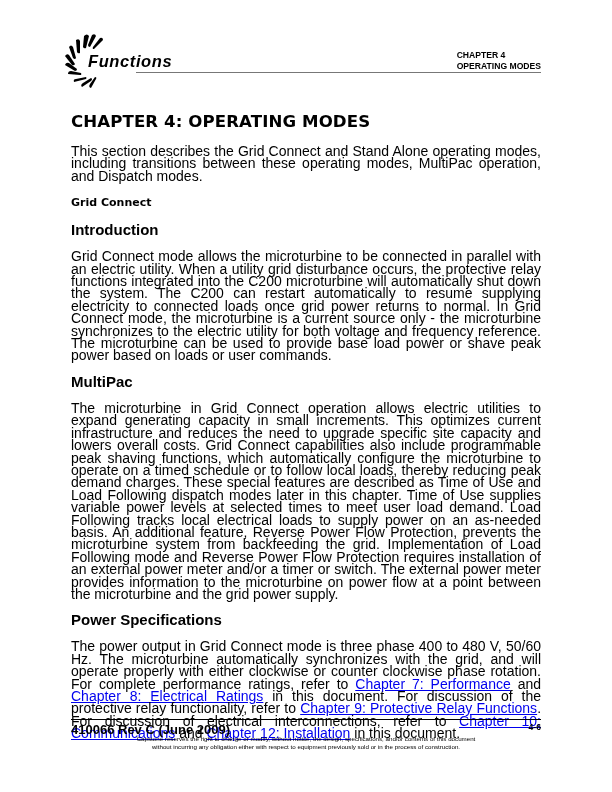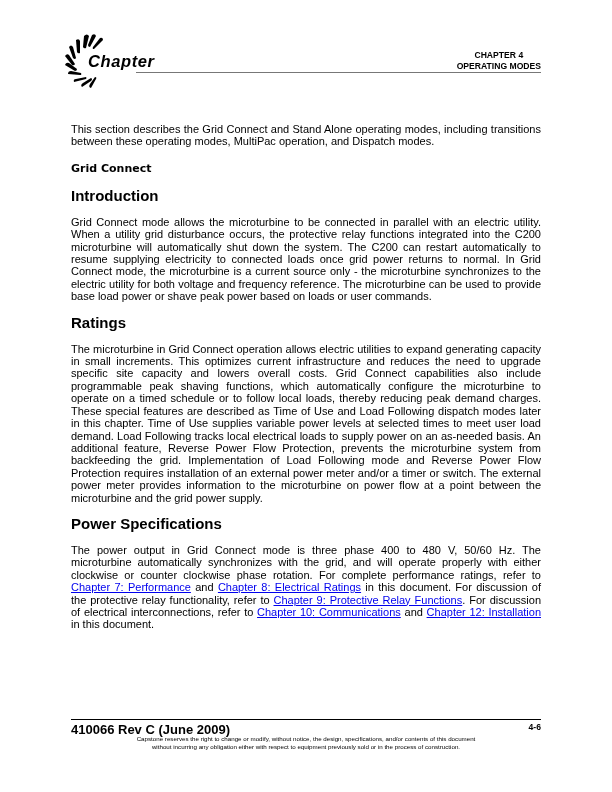--- a/index.html
+++ b/index.html
@@ -3,29 +3,29 @@
 <meta charset="utf-8">
 <style>
   html, body { margin: 0; padding: 0; background: #ffffff; }
   body { width: 612px; height: 792px; position: relative; overflow: hidden;
          font-family: "Liberation Sans", sans-serif; color: #000; }
   .logo { position: absolute; left: 62px; top: 32px; width: 140px; height: 58px; }
   .logo-word { position: absolute; left: 26px; top: 20px; font-size: 16.5px; font-weight: bold;
                font-style: italic; letter-spacing: 0.6px; }
   .header-line { position: absolute; left: 136px; top: 72px; width: 405px; height: 0;
                  border-top: 1px solid #777; }
-  .chapter-tag { position: absolute; right: 71px; top: 50px; text-align: center;
+  .chapter-tag { position: absolute; right: 71px; top: 50px; text-align: left;
                  font-size: 8.6px; font-weight: bold; line-height: 11px; }
   .content { position: absolute; left: 71px; top: 111px; width: 470px; }
   h1 { font-family: "DejaVu Sans", sans-serif; font-weight: bold; font-size: 16.6px; margin: 0 0 6px 0;
        letter-spacing: 0.1px; line-height: 22px; }
   h2 { font-family: "DejaVu Sans", sans-serif; font-weight: bold; font-size: 11px; margin: 10px 0 8px 0;
        line-height: 20px; }
   h3 { font-weight: bold; font-size: 15px; margin: 0 0 4px 0; line-height: 17px; }
-  p { font-size: 11px; line-height: 12.4px; margin: 12px 0 11px 0; text-align: justify; }
+  p { font-size: 14px; line-height: 12.4px; margin: 12px 0 11px 0; text-align: justify; }
   a { color: #0000ee; text-decoration: underline; }
   .footer-line { position: absolute; left: 71px; top: 719px; width: 470px; border-top: 1px solid #000; }
   .footer-doc { position: absolute; left: 71px; top: 722px; font-size: 13px; font-weight: bold; }
   .footer-page { position: absolute; right: 71px; top: 722px; font-size: 8.6px; font-weight: bold; }
   .footer-note { position: absolute; left: 71px; top: 735px; width: 470px; text-align: center;
                  font-size: 6.2px; line-height: 8px; }
 </style>
 </head>
 <body>
 
@@ -38,36 +38,37 @@
       <path d="M14 8 q3 -2 4 1 l0 12 q-2 1 -3 -1z"></path>
       <path d="M7 15 q2 -3 4 0 l3 11 q-1 2 -3 0z"></path>
       <path d="M3 24 q2 -3 4 -1 l6 9 q-1 2 -3 1z"></path>
       <path d="M3 33 q1 -3 4 -2 l8 6 q0 2 -2 2z"></path>
       <path d="M6 42 q0 -3 3 -3 l10 2 q1 2 -1 2z"></path>
       <path d="M12 50 q-1 -3 2 -3 l10 -2 q1 1 0 2z"></path>
       <path d="M20 55 q-2 -2 1 -4 l8 -5 q2 1 0 3z"></path>
       <path d="M29 56 q-3 -1 -1 -4 l5 -7 q2 0 1 2z"></path>
     </g>
   </svg>
-  <span class="logo-word">Chapter</span>
+  <span class="logo-word">Functions</span>
 </div>
 <div class="header-line"></div>
 <div class="chapter-tag">
   <div>CHAPTER 4</div>
   <div>OPERATING MODES</div>
 </div>
 
 <div class="content">
+  <h1>CHAPTER 4: OPERATING MODES</h1>
   <p>This section describes the Grid Connect and Stand Alone operating modes, including transitions between these operating modes, MultiPac operation, and Dispatch modes.</p>
   <h2>Grid Connect</h2>
 
   <h3>Introduction</h3>
   <p>Grid Connect mode allows the microturbine to be connected in parallel with an electric utility. When a utility grid disturbance occurs, the protective relay functions integrated into the C200 microturbine will automatically shut down the system. The C200 can restart automatically to resume supplying electricity to connected loads once grid power returns to normal. In Grid Connect mode, the microturbine is a current source only - the microturbine synchronizes to the electric utility for both voltage and frequency reference. The microturbine can be used to provide base load power or shave peak power based on loads or user commands.</p>
 
-  <h3>Ratings</h3>
+  <h3>MultiPac</h3>
   <p>The microturbine in Grid Connect operation allows electric utilities to expand generating capacity in small increments. This optimizes current infrastructure and reduces the need to upgrade specific site capacity and lowers overall costs. Grid Connect capabilities also include programmable peak shaving functions, which automatically configure the microturbine to operate on a timed schedule or to follow local loads, thereby reducing peak demand charges. These special features are described as Time of Use and Load Following dispatch modes later in this chapter. Time of Use supplies variable power levels at selected times to meet user load demand. Load Following tracks local electrical loads to supply power on an as-needed basis. An additional feature, Reverse Power Flow Protection, prevents the microturbine system from backfeeding the grid. Implementation of Load Following mode and Reverse Power Flow Protection requires installation of an external power meter and/or a timer or switch. The external power meter provides information to the microturbine on power flow at a point between the microturbine and the grid power supply.</p>
 
   <h3>Power Specifications</h3>
   <p><span>The power output in Grid Connect mode is three phase 400 to 480 V, 50/60 Hz. The microturbine automatically synchronizes with the grid, and will operate properly with either clockwise or counter clockwise phase rotation. For complete performance ratings, refer to </span><a>Chapter 7: Performance</a><span> and </span><a>Chapter 8: Electrical Ratings</a><span> in this document. For discussion of the protective relay functionality, refer to </span><a>Chapter 9: Protective Relay Functions</a><span>. For discussion of electrical interconnections, refer to </span><a>Chapter 10: Communications</a><span> and </span><a>Chapter 12: Installation</a><span> in this document.</span></p>
 </div>
 
 <div class="footer-line"></div>
 <div class="footer-doc">410066 Rev C (June 2009)</div>
 <div class="footer-page">4-6</div>
 <div class="footer-note">

